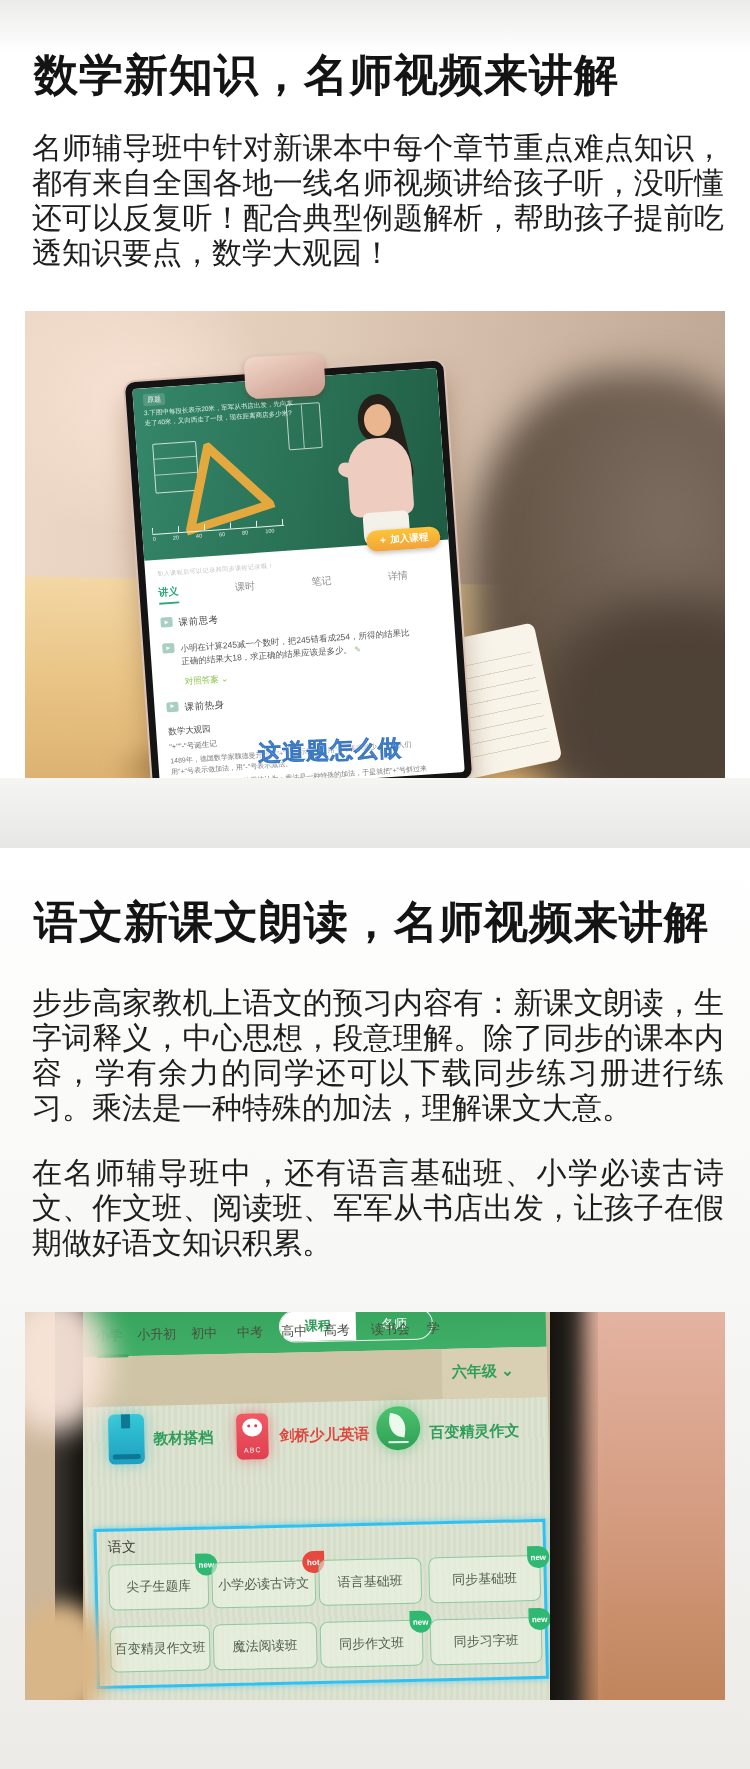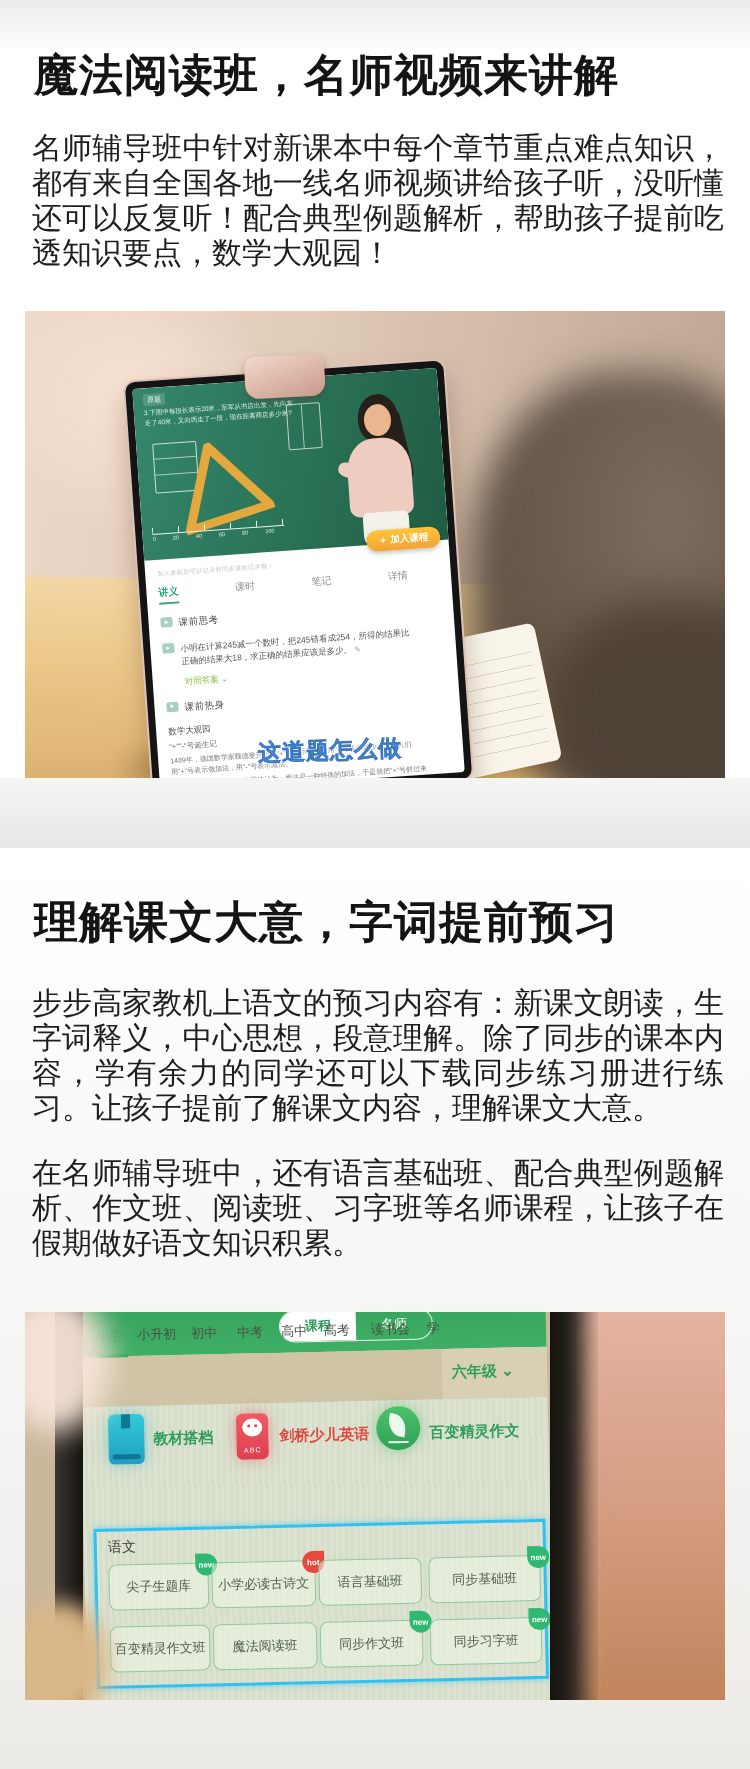--- a/index.html
+++ b/index.html
@@ -149,21 +149,21 @@
   .p2-blur-r{left:560px;top:-20px;width:200px;height:430px;filter:blur(10px);
              background:linear-gradient(180deg,#e5b5a4 0%,#d39a7e 55%,#bd8257 100%);}
 </style>
 </head>
 <body>
 
 <div class="page">
 
   <div class="abs top-fade"></div>
 
-  <h1 class="sec" style="top:50px;">魔法阅读班，名师视频来讲解</h1>
+  <h1 class="sec" style="top:50px;">数学新知识，名师视频来讲解</h1>
   <p class="sec" style="top:130px;">名师辅导班中针对新课本中每个章节重点难点知识，都有来自全国各地一线名师视频讲给孩子听，没听懂还可以反复听！配合典型例题解析，帮助孩子提前吃透知识要点，数学大观园！</p>
 
   <div class="abs photo1">
     <div class="abs p1-wall"></div>
     <div class="abs p1-glow"></div>
     <div class="abs p1-desk"></div>
     <div class="abs p1-head"></div>
     <div class="abs p1-head2"></div>
     <div class="abs p1-shadow"></div>
 
@@ -237,23 +237,23 @@
 
       </div>
     </div>
 
     <div class="abs p1-caption">这道题怎么做</div>
   </div>
 
   <div class="abs gray-band"></div>
   <div class="abs sec2-bg"></div>
 
-  <h1 class="sec" style="top:897px;">理解课文大意，字词提前预习</h1>
-  <p class="sec" style="top:985px;">步步高家教机上语文的预习内容有：新课文朗读，生字词释义，中心思想，段意理解。除了同步的课本内容，学有余力的同学还可以下载同步练习册进行练习。让孩子提前了解课文内容，理解课文大意。</p>
-  <p class="sec" style="top:1155px;">在名师辅导班中，还有语言基础班、配合典型例题解析、作文班、阅读班、习字班等名师课程，让孩子在假期做好语文知识积累。</p>
+  <h1 class="sec" style="top:897px;">语文新课文朗读，名师视频来讲解</h1>
+  <p class="sec" style="top:985px;">步步高家教机上语文的预习内容有：新课文朗读，生字词释义，中心思想，段意理解。除了同步的课本内容，学有余力的同学还可以下载同步练习册进行练习。乘法是一种特殊的加法，理解课文大意。</p>
+  <p class="sec" style="top:1155px;">在名师辅导班中，还有语言基础班、小学必读古诗文、作文班、阅读班、军军从书店出发，让孩子在假期做好语文知识积累。</p>
 
   <div class="abs photo2">
 
     <div class="abs p2-screen">
       <div class="p2-greenbar"></div>
       <div class="p2-seg">
         <span class="on">课程</span>
         <span class="off">名师</span>
       </div>
 

